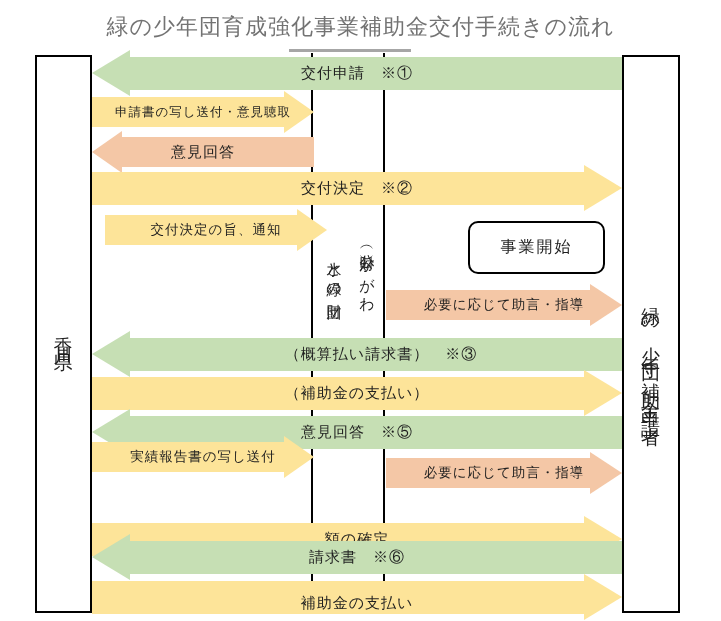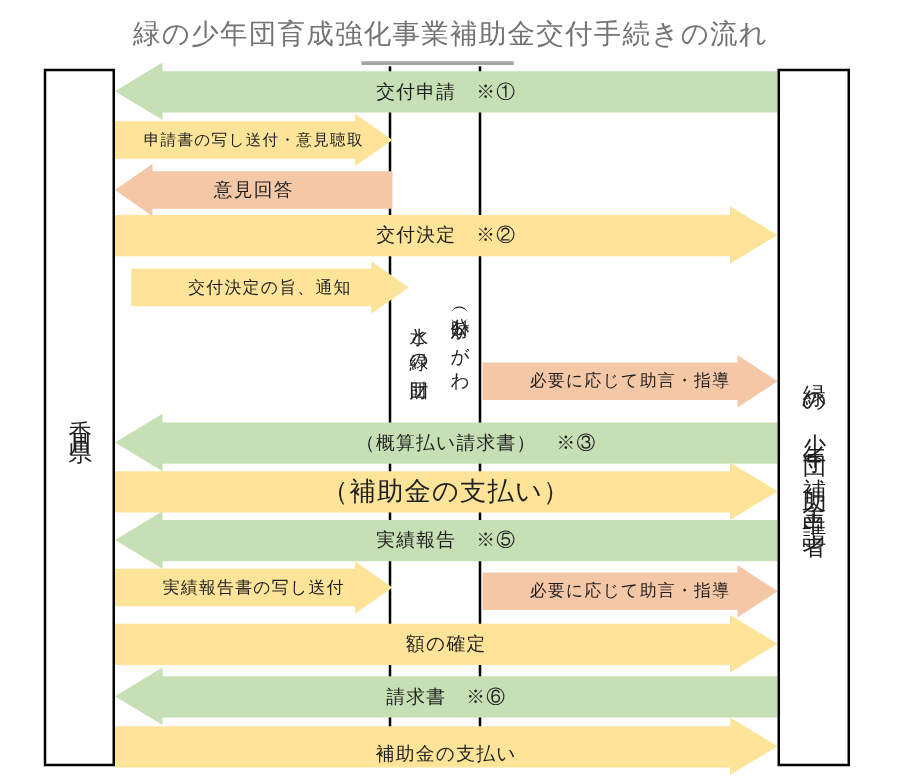--- a/index.html
+++ b/index.html
@@ -121,38 +121,38 @@
         <span class="alabel" style="font-size: 13.5px;">必要に応じて助言・指導</span>
       </div>
       <div class="arrow" style="left: 92px; top: 331px; width: 530px; height: 46px;">
         <div class="abody" style="top: 6.5px; height: 33px; background: rgb(198, 223, 180); left: 37px; right: 0px;"></div>
         <div class="ahead" style="border-top: 23px solid transparent; border-bottom: 23px solid transparent; left: 0px; border-right: 38px solid rgb(198, 223, 180);"></div>
         <span class="alabel" style="font-size: 15px; padding-left: 48px;">（概算払い請求書）　※③</span>
       </div>
       <div class="arrow" style="left: 92px; top: 370px; width: 530px; height: 46px;">
         <div class="abody" style="top: 6.5px; height: 33px; background: rgb(253, 228, 153); right: 37px;"></div>
         <div class="ahead" style="border-top: 23px solid transparent; border-bottom: 23px solid transparent; right: 0px; border-left: 38px solid rgb(253, 228, 153);"></div>
-        <span class="alabel" style="font-size: 21px;">（補助金の支払い）</span>
+        <span class="alabel" style="font-size: 15px;">（補助金の支払い）</span>
       </div>
       <div class="arrow" style="left: 92px; top: 409px; width: 530px; height: 46px;">
         <div class="abody" style="top: 6.5px; height: 33px; background: rgb(198, 223, 180); left: 37px; right: 0px;"></div>
         <div class="ahead" style="border-top: 23px solid transparent; border-bottom: 23px solid transparent; left: 0px; border-right: 38px solid rgb(198, 223, 180);"></div>
-        <span class="alabel" style="font-size: 15px;">実績報告　※⑤</span>
+        <span class="alabel" style="font-size: 15px;">意見回答　※⑤</span>
       </div>
-      <div class="arrow" style="left: 92px; top: 449px; width: 222px; height: 42px;">
+      <div class="arrow" style="left: 92px; top: 436px; width: 222px; height: 42px;">
         <div class="abody" style="top: 6px; height: 30px; background: rgb(253, 228, 153); right: 29px;"></div>
         <div class="ahead" style="border-top: 21px solid transparent; border-bottom: 21px solid transparent; right: 0px; border-left: 30px solid rgb(253, 228, 153);"></div>
         <span class="alabel" style="font-size: 13.5px;">実績報告書の写し送付</span>
       </div>
       <div class="arrow" style="left: 386px; top: 452px; width: 236px; height: 42px;">
         <div class="abody" style="top: 6px; height: 30px; background: rgb(244, 199, 166); right: 31px;"></div>
         <div class="ahead" style="border-top: 21px solid transparent; border-bottom: 21px solid transparent; right: 0px; border-left: 32px solid rgb(244, 199, 166);"></div>
         <span class="alabel" style="font-size: 13.5px;">必要に応じて助言・指導</span>
       </div>
-      <div class="arrow" style="left: 92px; top: 492px; width: 530px; height: 46px;">
+      <div class="arrow" style="left: 92px; top: 516px; width: 530px; height: 46px;">
         <div class="abody" style="top: 6.5px; height: 33px; background: rgb(253, 228, 153); right: 37px;"></div>
         <div class="ahead" style="border-top: 23px solid transparent; border-bottom: 23px solid transparent; right: 0px; border-left: 38px solid rgb(253, 228, 153);"></div>
         <span class="alabel" style="font-size: 15px;">額の確定</span>
       </div>
       <div class="arrow" style="left: 92px; top: 534px; width: 530px; height: 46px;">
         <div class="abody" style="top: 6.5px; height: 33px; background: rgb(198, 223, 180); left: 37px; right: 0px;"></div>
         <div class="ahead" style="border-top: 23px solid transparent; border-bottom: 23px solid transparent; left: 0px; border-right: 38px solid rgb(198, 223, 180);"></div>
         <span class="alabel" style="font-size: 15px;">請求書　※⑥</span>
       </div>
       <div class="arrow" style="left: 92px; top: 574px; width: 530px; height: 58px;">
@@ -160,20 +160,23 @@
         <div class="ahead" style="border-top: 23px solid transparent; border-bottom: 23px solid transparent; right: 0px; border-left: 38px solid rgb(253, 228, 153);"></div>
         <span class="alabel" style="font-size: 15px;">補助金の支払い</span>
       </div>
     </div>
 
   <div id="mid-label" class="abs">
     <div>（公財）かがわ</div>
     <div>水と緑の財団</div>
   </div>
 
+  <div id="event-box" class="abs">
+    <span>事業開始</span>
+  </div>
 
   <div id="left-box" class="entity-box abs">
     <span class="vtext">香川県</span>
   </div>
 
   <div id="right-box" class="entity-box abs">
     <span class="vtext">緑の少年団（補助金申請者）</span>
   </div>
 
 </div>

